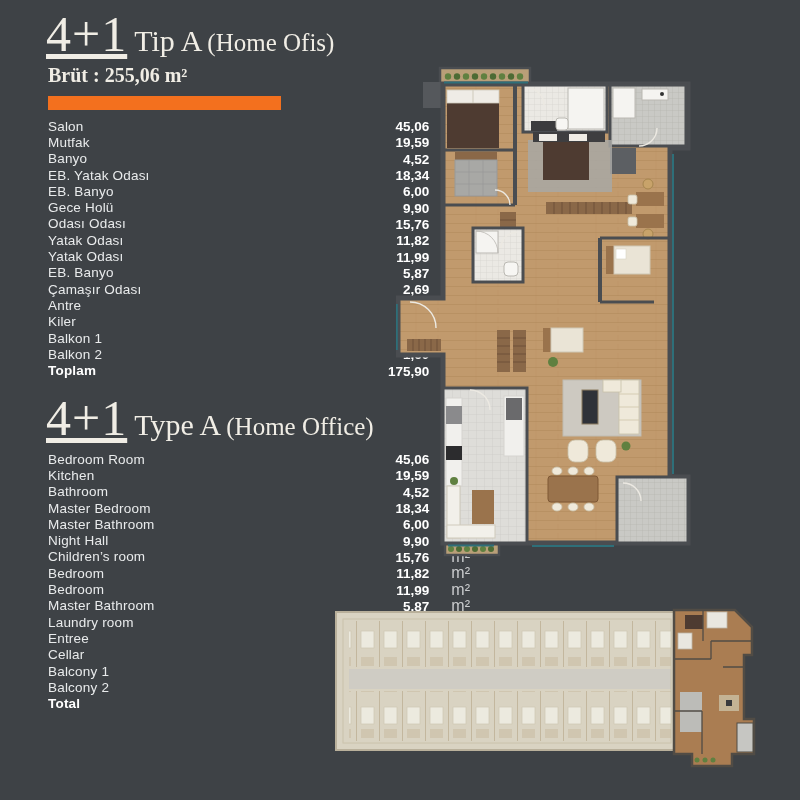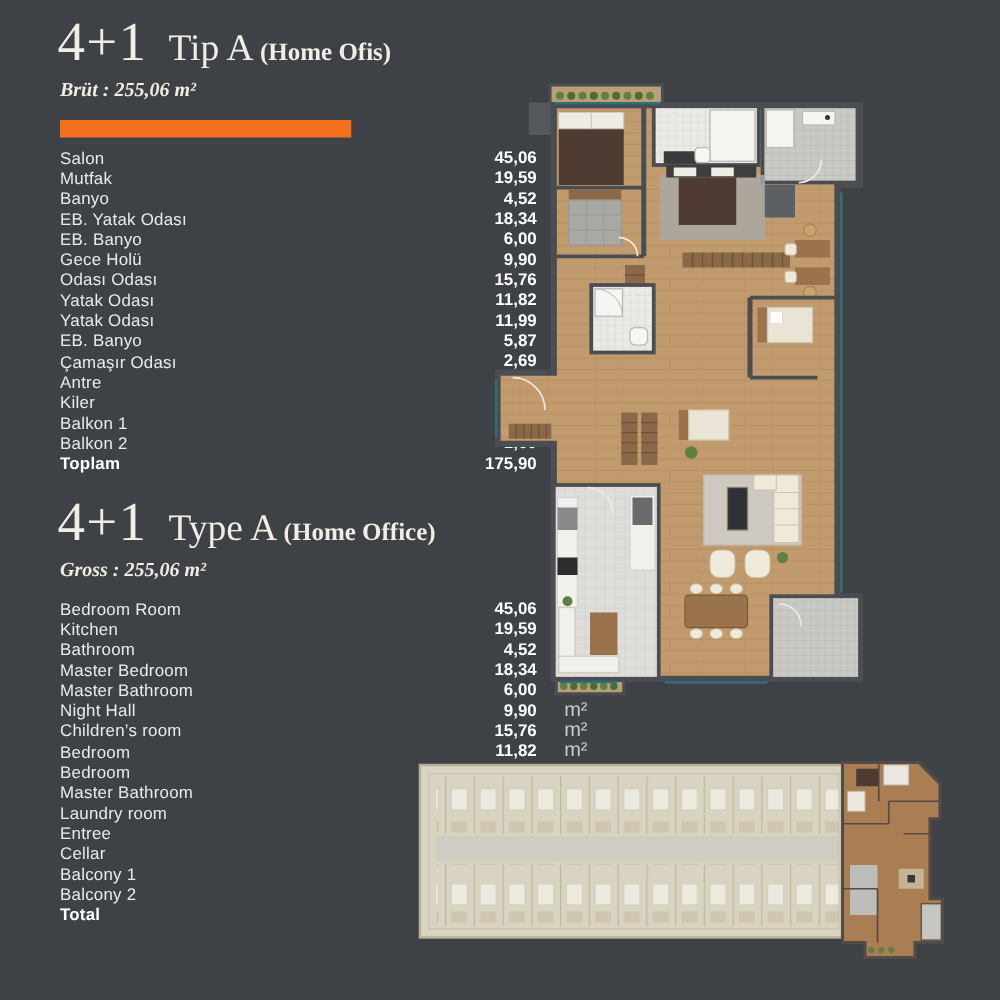--- a/index.html
+++ b/index.html
@@ -5,24 +5,24 @@
   html,body{margin:0;padding:0;}
   body{
     width:800px;height:800px;position:relative;overflow:hidden;
     background:var(--background);
     font-family:"Liberation Sans", sans-serif;
   }
   .sec{position:absolute;left:46px;width:426px;}
   .sec-tr{top:8px;}
   .sec-en{top:392px;}
   .title-line{font-family:"Liberation Serif", serif;color:var(--heading_text);white-space:nowrap;line-height:52px;height:52px;}
-  .t-big{font-size:44px;letter-spacing:1px;}
-  .t-mid{font-size:30px;margin-left:17px;}
-  .t-small{font-size:20px;margin-left:5px;font-weight:bold;}
-  .subtitle{font-family:"Liberation Serif", serif;font-weight:bold;font-size:16px;color:var(--heading_text);margin:4px 0 0 2px;height:24px;font-style:italic;}
+  .t-big{font-size:50px;letter-spacing:1px;text-decoration:underline;}
+  .t-mid{font-size:30px;margin-left:7px;}
+  .t-small{font-size:25px;margin-left:5px;}
+  .subtitle{font-family:"Liberation Serif", serif;font-weight:bold;font-size:20px;color:var(--heading_text);margin:4px 0 0 2px;height:24px;}
   .accent-bar{width:233px;height:14px;background:var(--accent);margin:8px 0 0 2px;}
   ul.room-list{list-style:none;margin:8px 0 0 2px;padding:0;width:422px;}
   .sec-en ul.room-list{margin-top:7px;}
   ul.room-list li{display:flex;justify-content:space-between;align-items:center;height:16.3px;gap:30px;}
   .lbl{font-size:13.5px;color:var(--list_text);letter-spacing:.2px;}
   .val{display:flex;align-items:baseline;justify-content:flex-end;min-width:96px;}
   .num{font-size:13.5px;font-weight:bold;color:var(--value_text);}
   .unit{font-size:16px;color:var(--unit_text);margin-left:22px;}
   li.total .lbl{font-weight:bold;color:var(--value_text);}
   figure{margin:0;padding:0;position:absolute;}
@@ -161,21 +161,20 @@
           <span class="unit">m²</span>
         </span>
       </li>
     </ul>
 </section>
 
 <section class="sec sec-en">
   <div class="title-line">
     <span class="t-big">4+1</span><span class="t-mid">Type A</span><span class="t-small">(Home Office)</span>
   </div>
-  <div class="subtitle">Gross : 255,06 m²</div>
   <ul class="room-list" id="list-en">
       <li>
         <span class="lbl">Bedroom Room</span>
         <span class="val">
           <span class="num">45,06</span>
           <span class="unit">m²</span>
         </span>
       </li>
       <li>
         <span class="lbl">Kitchen</span>

